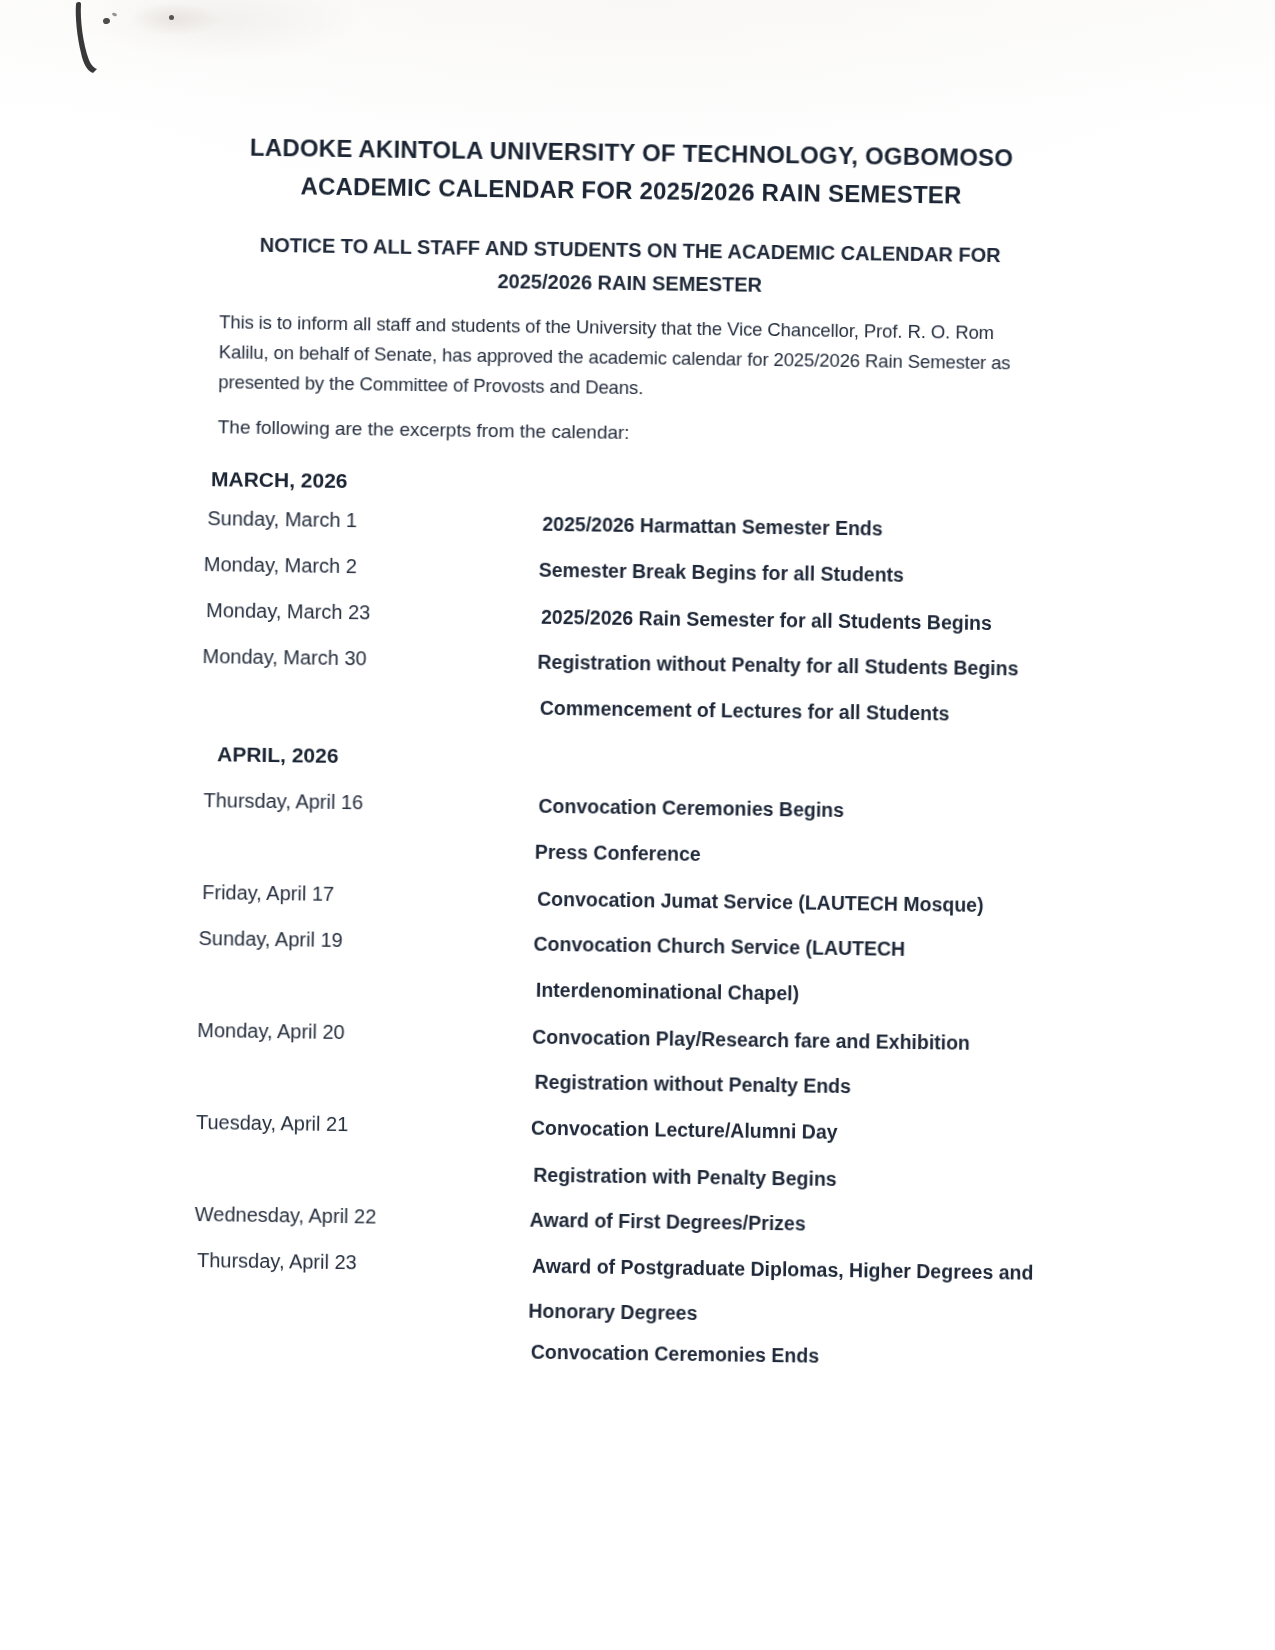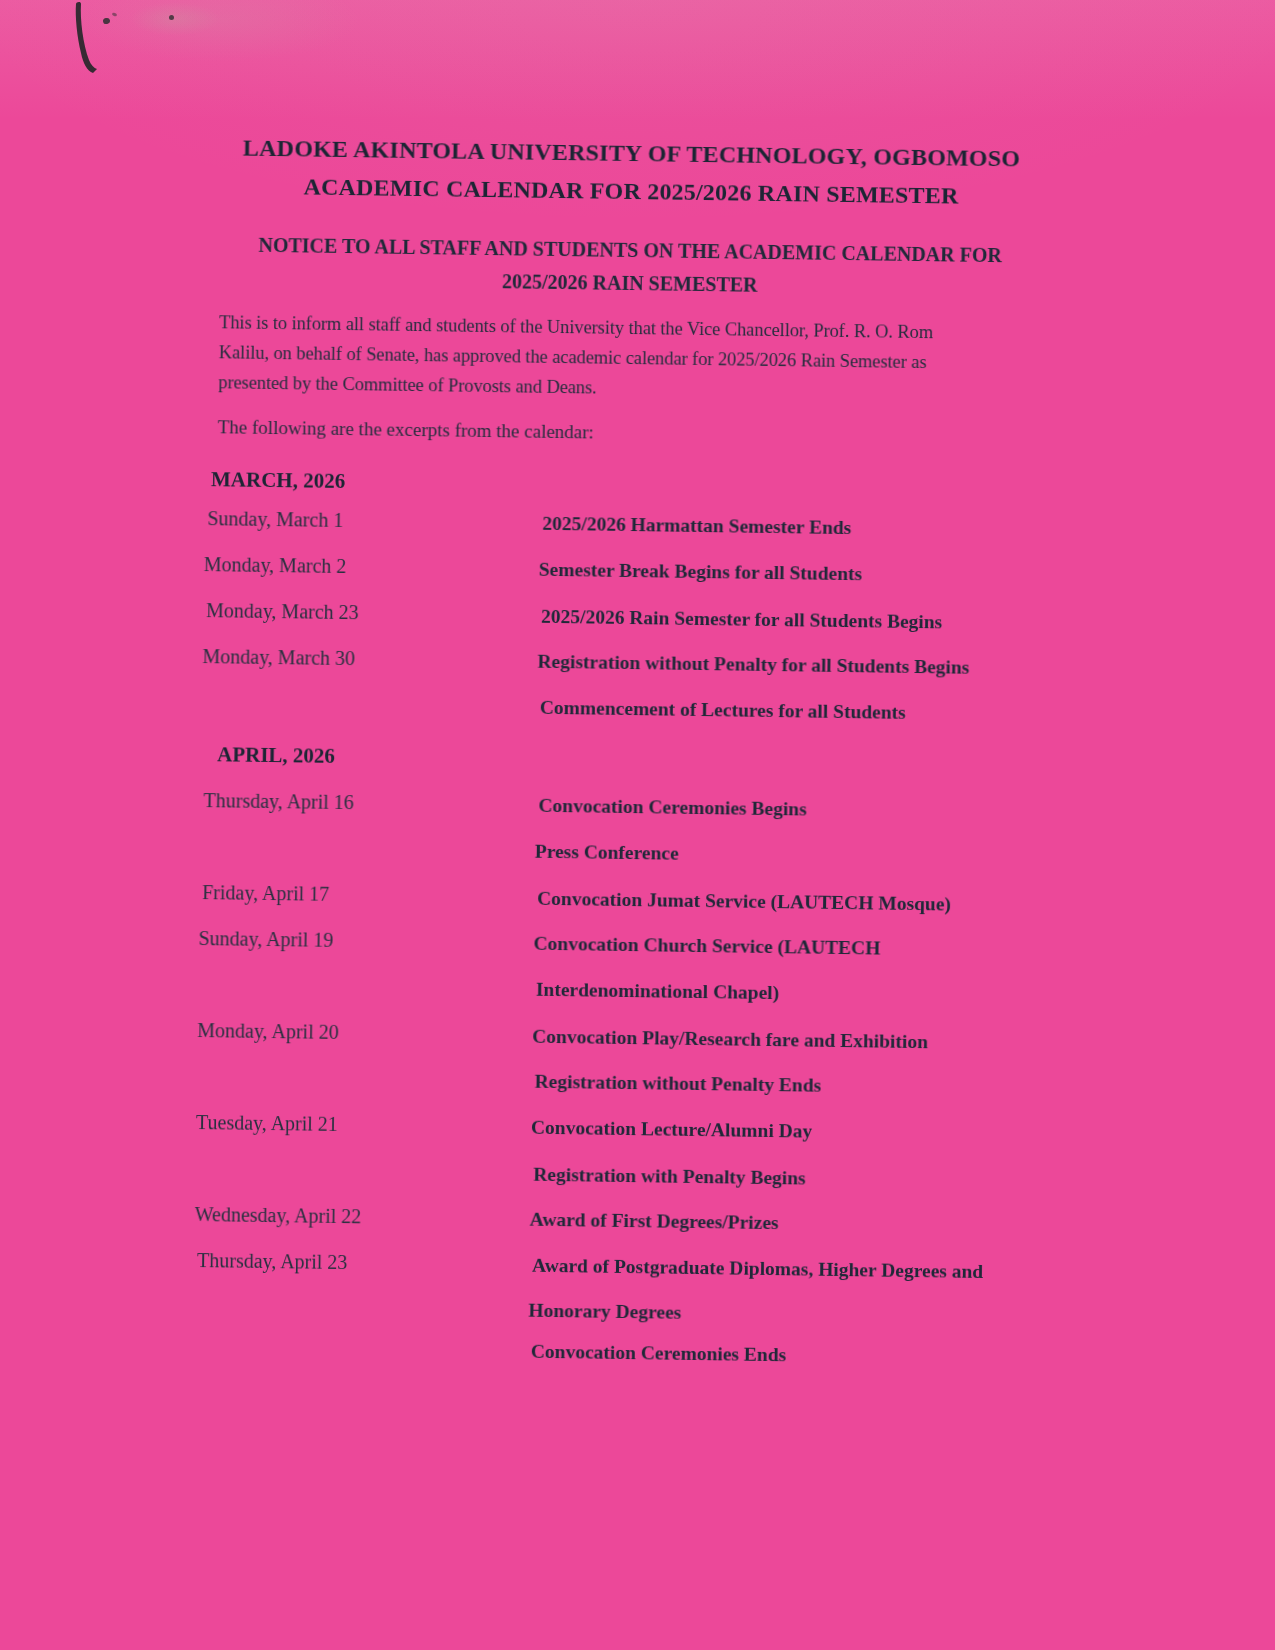--- a/index.html
+++ b/index.html
@@ -1,22 +1,22 @@
 <!DOCTYPE html>
 <html><head>
 <meta charset="utf-8">
 <style>
   html,body{margin:0;padding:0;background:#e8e8e8;}
   .page{
     position:relative;
     width:1275px;height:1650px;
     margin:0 auto;
-    background:#ec4899;
+    background:#ffffff;
     overflow:hidden;
-    font-family:Liberation Serif, serif;
+    font-family:Liberation Sans, sans-serif;
     color:#1f2838;
   }
   
   .page::before{
     content:"";position:absolute;inset:0;pointer-events:none;
     background:
       radial-gradient(ellipse 200px 60px at 220px 20px, rgba(190,178,165,0.14), transparent 70%),
       radial-gradient(ellipse 900px 300px at 50% 0px, rgba(205,198,190,0.08), transparent 75%),
       linear-gradient(180deg, rgba(235,230,224,0.12), rgba(255,255,255,0) 120px);
   }

